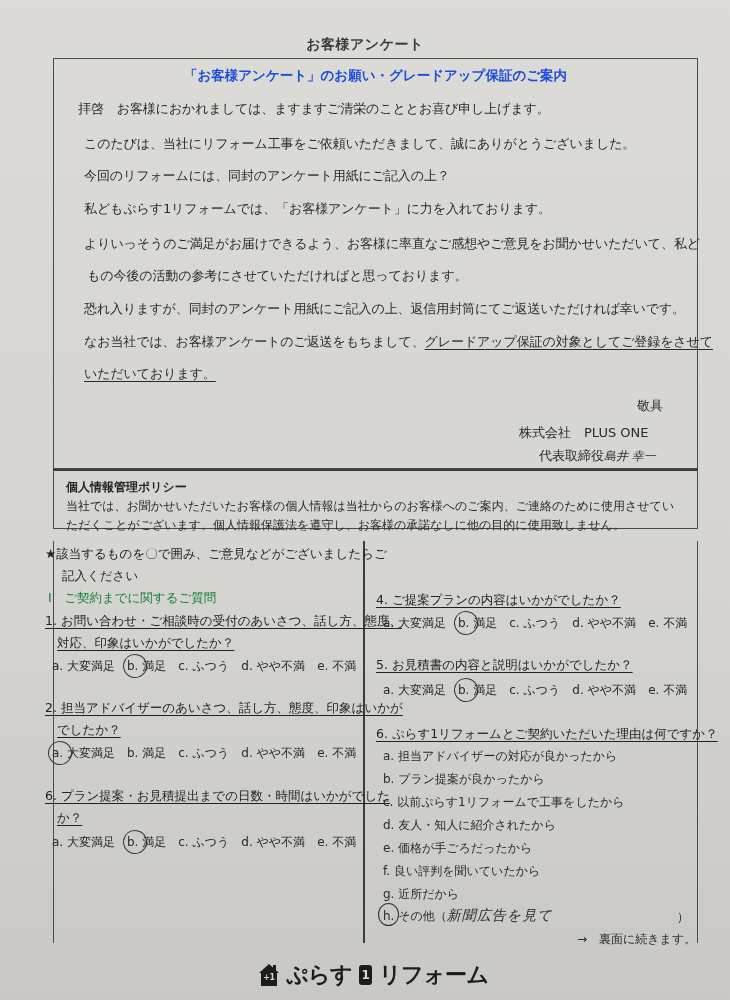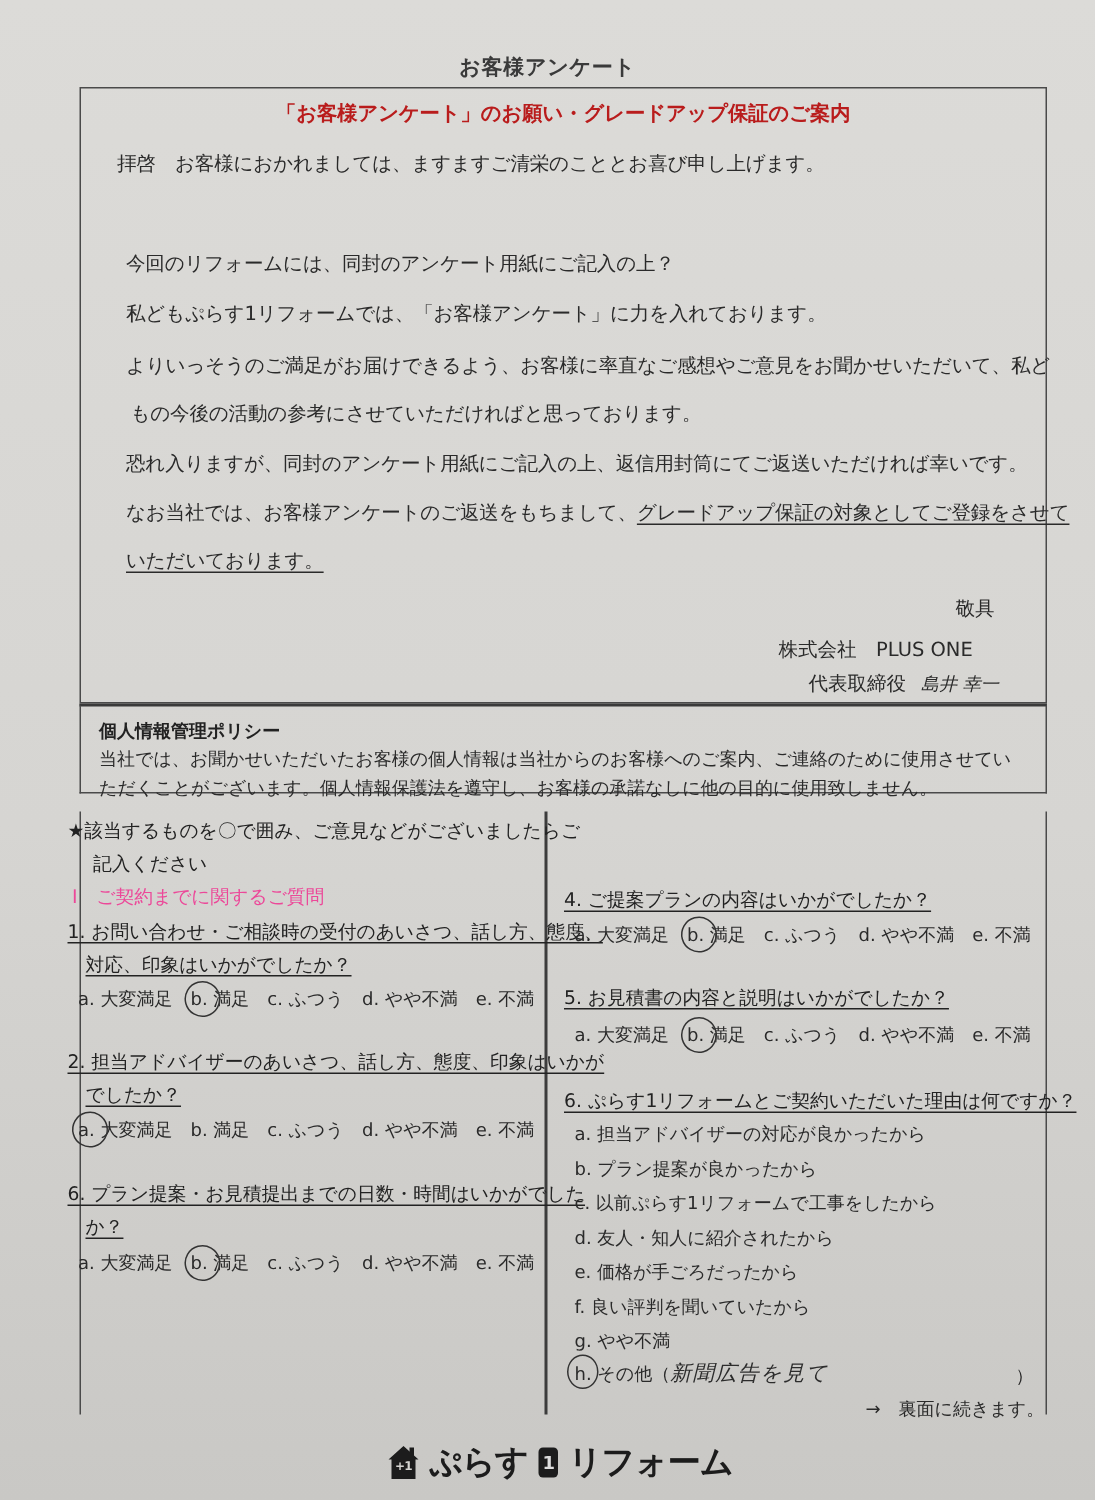--- a/index.html
+++ b/index.html
@@ -14,47 +14,47 @@
       position: absolute; left: 0; width: 730px; top: 36px;
       text-align: center; font-size: 14px; font-weight: bold; color: #3a3a3a;
       letter-spacing: 0.5px;
     }
     .letter-box {
       position: absolute; left: 53px; top: 58px; width: 645px; height: 411px;
       border: 1.5px solid #4a4a4a; box-sizing: border-box;
     }
     .letter-heading {
       position: absolute; left: 0; width: 100%; top: 8px;
-      text-align: center; font-size: 13.5px; font-weight: bold; color: #b91c1c;
+      text-align: center; font-size: 13.5px; font-weight: bold; color: #1d4ed8;
     }
     .letter-line {
       position: absolute; font-size: 13px; color: #2a2a2a; white-space: nowrap;
       letter-spacing: -0.1px;
     }
     .underlined { text-decoration: underline; text-underline-offset: 3px; }
     .closing { position: absolute; font-size: 13px; color: #2a2a2a; white-space: nowrap; }
-    .signature { font-family: "DejaVu Serif", serif; font-style: italic; margin-left: 10px; font-size: 12px; }
+    .signature { font-family: "DejaVu Serif", serif; font-style: italic; font-size: 12px; }
 
     .policy-box {
       position: absolute; left: 53px; top: 469px; width: 645px; height: 60px;
       border: 1.5px solid #4a4a4a; border-top: 2px solid #3a3a3a; box-sizing: border-box;
     }
     .policy-title { position: absolute; left: 12px; top: 8px; font-size: 12px; font-weight: bold; color: #222; }
     .policy-text { position: absolute; left: 12px; top: 26px; width: 620px; font-size: 12px; line-height: 19px; color: #2a2a2a; }
 
     .survey-box {
       position: absolute; left: 53px; top: 541px; width: 645px; height: 402px;
       border-left: 1.5px solid #4a4a4a; border-right: 1.5px solid #4a4a4a;
       box-sizing: border-box;
     }
     .col-divider {
       position: absolute; left: 363px; top: 541px; width: 1.5px; height: 402px; background: #3c3c3c;
     }
     .instr { position: absolute; left: 45px; font-size: 12.5px; color: #222; white-space: nowrap; }
-    .section-head { position: absolute; left: 52px; font-size: 12.5px; color: #ec4899; white-space: nowrap; }
+    .section-head { position: absolute; left: 52px; font-size: 12.5px; color: #15803d; white-space: nowrap; }
 
     .q {
       position: absolute; font-size: 12.5px; color: #222; white-space: nowrap;
       text-decoration: underline; text-underline-offset: 3px;
     }
     .opts {
       position: absolute; font-size: 12px; color: #2a2a2a; white-space: nowrap; display: flex; gap: 12px;
     }
     .opt { position: relative; display: inline-block; }
     .opt.circled::before {
@@ -82,20 +82,21 @@
     }
   </style>
 </head>
 <body>
 
 <div class="page-title">お客様アンケート</div>
 
 <div class="letter-box">
   <div class="letter-heading">「お客様アンケート」のお願い・グレードアップ保証のご案内</div>
   <div class="letter-line" style="left:24px; top:41px;">拝啓　お客様におかれましては、ますますご清栄のこととお喜び申し上げます。</div>
+  <div class="letter-line" style="left:30px; top:76px;">このたびは、当社にリフォーム工事をご依頼いただきまして、誠にありがとうございました。</div>
   <div class="letter-line" style="left:30px; top:108px;">今回のリフォームには、同封のアンケート用紙にご記入の上？</div>
   <div class="letter-line" style="left:30px; top:141px;">私どもぷらす1リフォームでは、「お客様アンケート」に力を入れております。</div>
   <div class="letter-line" style="left:30px; top:176px;">よりいっそうのご満足がお届けできるよう、お客様に率直なご感想やご意見をお聞かせいただいて、私ど</div>
   <div class="letter-line" style="left:30px; top:241px;">恐れ入りますが、同封のアンケート用紙にご記入の上、返信用封筒にてご返送いただければ幸いです。</div>
   <div class="letter-line" style="left:33px; top:208px;">もの今後の活動の参考にさせていただければと思っております。</div>
   <div class="letter-line" style="left:30px; top:274px;">
     <span>なお当社では、お客様アンケートのご返送をもちまして、</span><span class="underlined">グレードアップ保証の対象としてご登録をさせて</span>
   </div>
   <div class="letter-line underlined" style="left:30px; top:306px;">いただいております。</div>
 
@@ -166,21 +167,21 @@
   <span class="opt">e. 不満</span>
 </div>
 
 <div class="q" style="left:376px; top:726px;">6. ぷらす1リフォームとご契約いただいた理由は何ですか？</div>
 <div class="reason" style="top:748px;">a. 担当アドバイザーの対応が良かったから</div>
 <div class="reason" style="top:771px;">b. プラン提案が良かったから</div>
 <div class="reason" style="top:794px;">c. 以前ぷらす1リフォームで工事をしたから</div>
 <div class="reason" style="top:817px;">d. 友人・知人に紹介されたから</div>
 <div class="reason" style="top:840px;">e. 価格が手ごろだったから</div>
 <div class="reason" style="top:863px;">f. 良い評判を聞いていたから</div>
-<div class="reason" style="top:886px;">g. やや不満</div>
+<div class="reason" style="top:886px;">g. 近所だから</div>
 <div class="reason circled-first" style="top:907px;">
   <span>h. その他（</span><span class="handwriting">新聞広告を見て</span>
 </div>
 <div class="reason" style="left:677px; top:909px;">）</div>
 
 <div class="continue">→　裏面に続きます。</div>
 
 <div class="logo">
   <svg class="logo-house" viewBox="0 0 22 24">
     <path d="M11 1 L1 10 L3 10 L3 23 L19 23 L19 10 L21 10 Z" fill="#1c1c1c"></path>

